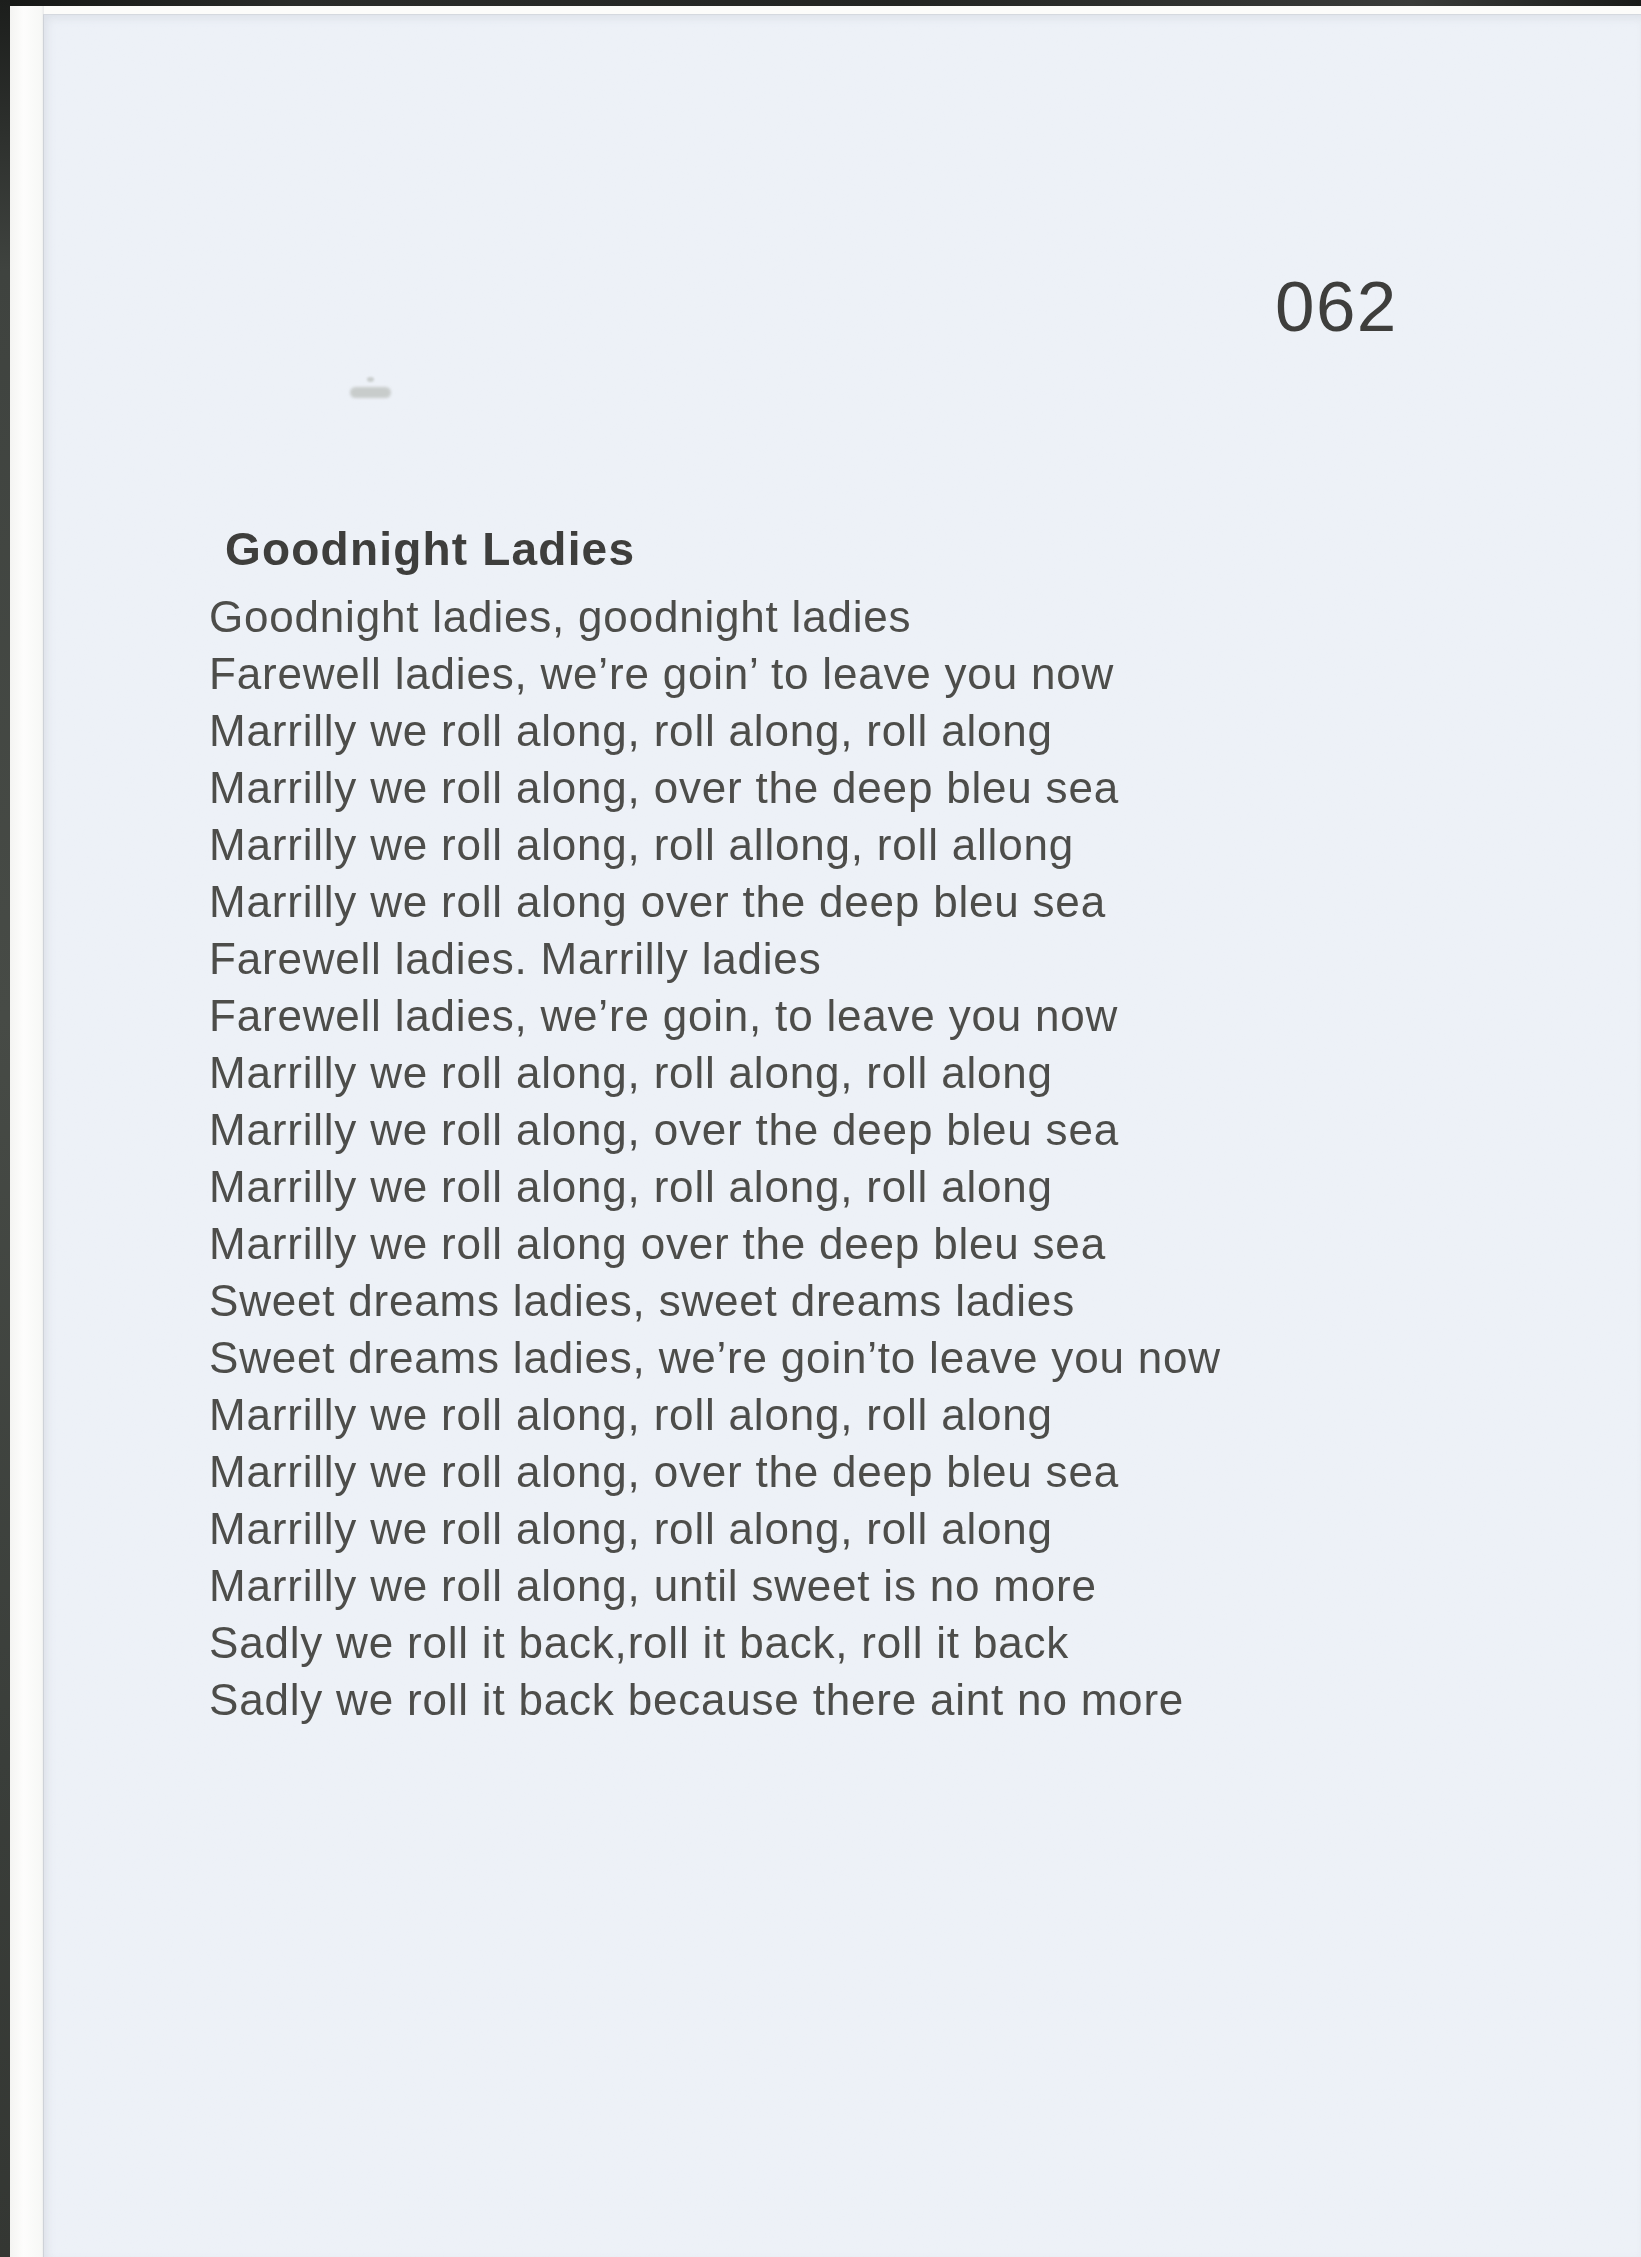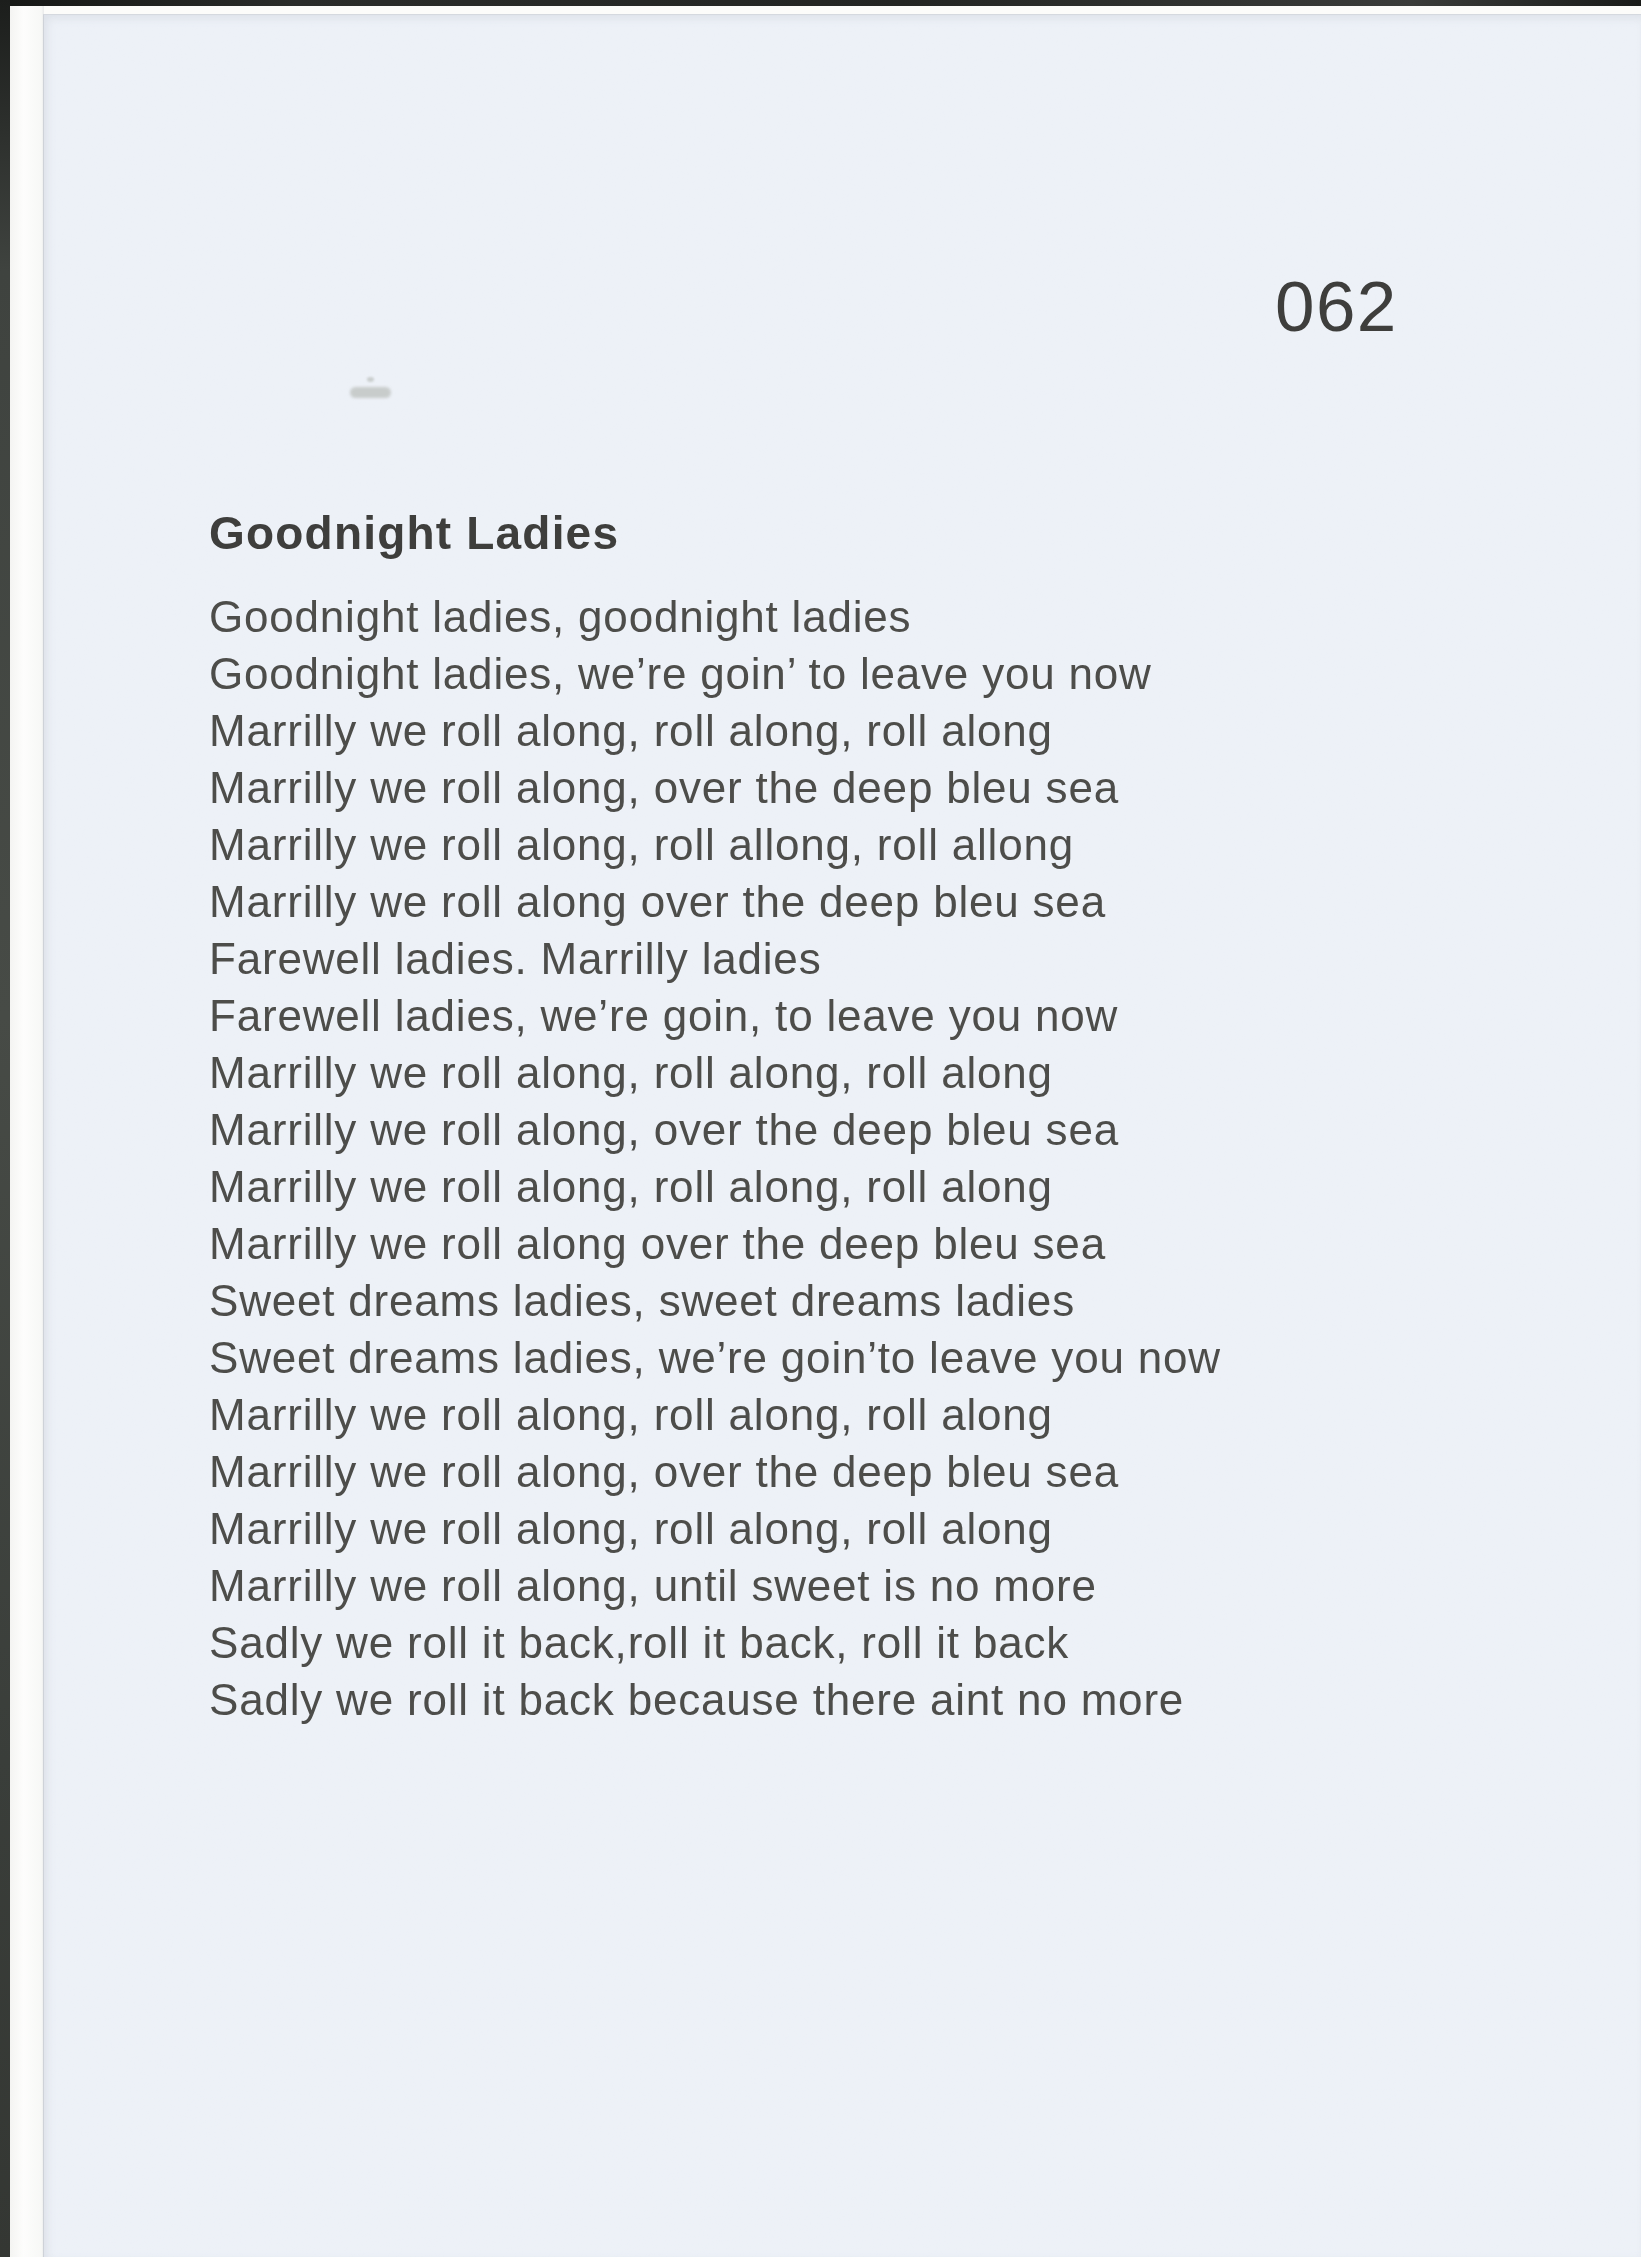--- a/index.html
+++ b/index.html
@@ -72,26 +72,26 @@
     </filter>
     <rect width="1655" height="2324" filter="url(#grain)"></rect>
   </svg>
 </div>
 
 <div class="smudge"></div>
 <div class="smudge-dot"></div>
 
 <div class="page-number">062</div>
 
-<h1 class="song-title" style="margin:0;">Goodnight Ladies</h1>
+<h1 class="song-title" style="margin:16px;">Goodnight Ladies</h1>
 
 <div class="lyrics">
     <div class="stanza">
       <div class="lyric-line">Goodnight ladies, goodnight ladies</div>
-      <div class="lyric-line">Goodnight ladies, we’re goin’ to leave you now</div>
+      <div class="lyric-line">Farewell ladies, we’re goin’ to leave you now</div>
       <div class="lyric-line">Marrilly we roll along, roll along, roll along</div>
       <div class="lyric-line">Marrilly we roll along, over the deep bleu sea</div>
       <div class="lyric-line">Marrilly we roll along, roll allong, roll allong</div>
       <div class="lyric-line">Marrilly we roll along over the deep bleu sea</div>
       <div class="lyric-line">Farewell ladies. Marrilly ladies</div>
       <div class="lyric-line">Farewell ladies, we’re goin, to leave you now</div>
       <div class="lyric-line">Marrilly we roll along, roll along, roll along</div>
       <div class="lyric-line">Marrilly we roll along, over the deep bleu sea</div>
       <div class="lyric-line">Marrilly we roll along, roll along, roll along</div>
       <div class="lyric-line">Marrilly we roll along over the deep bleu sea</div>

